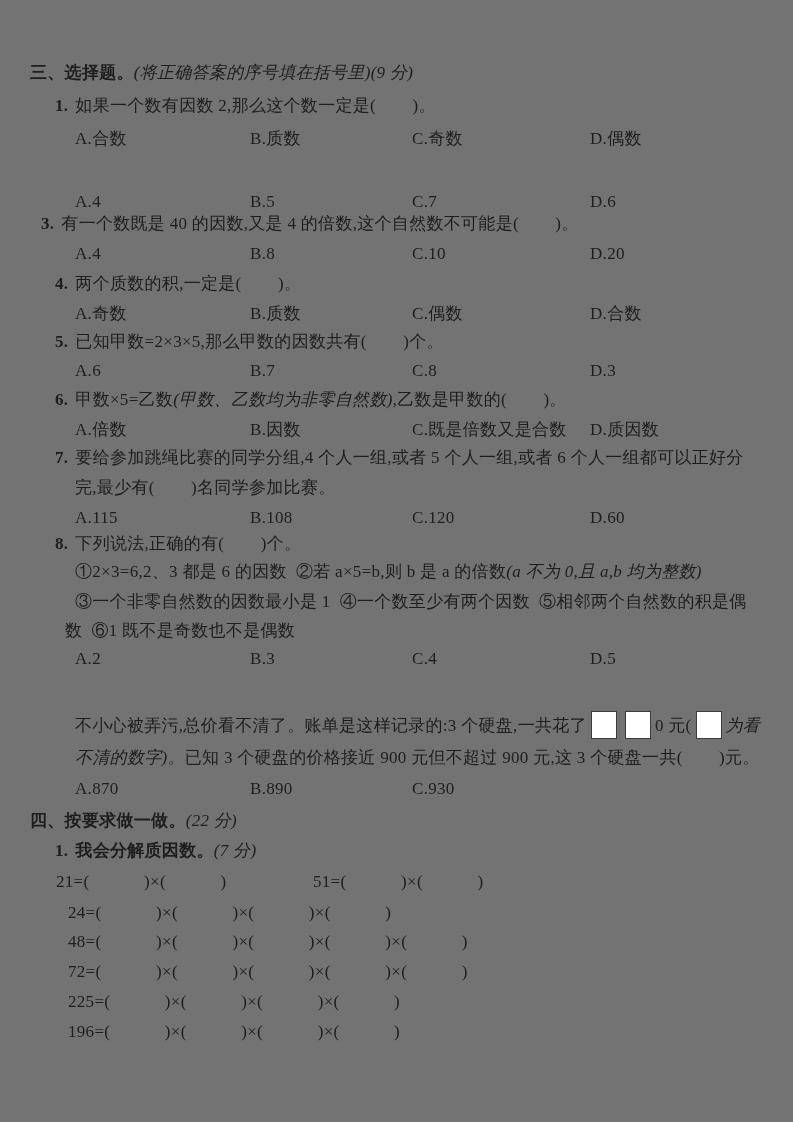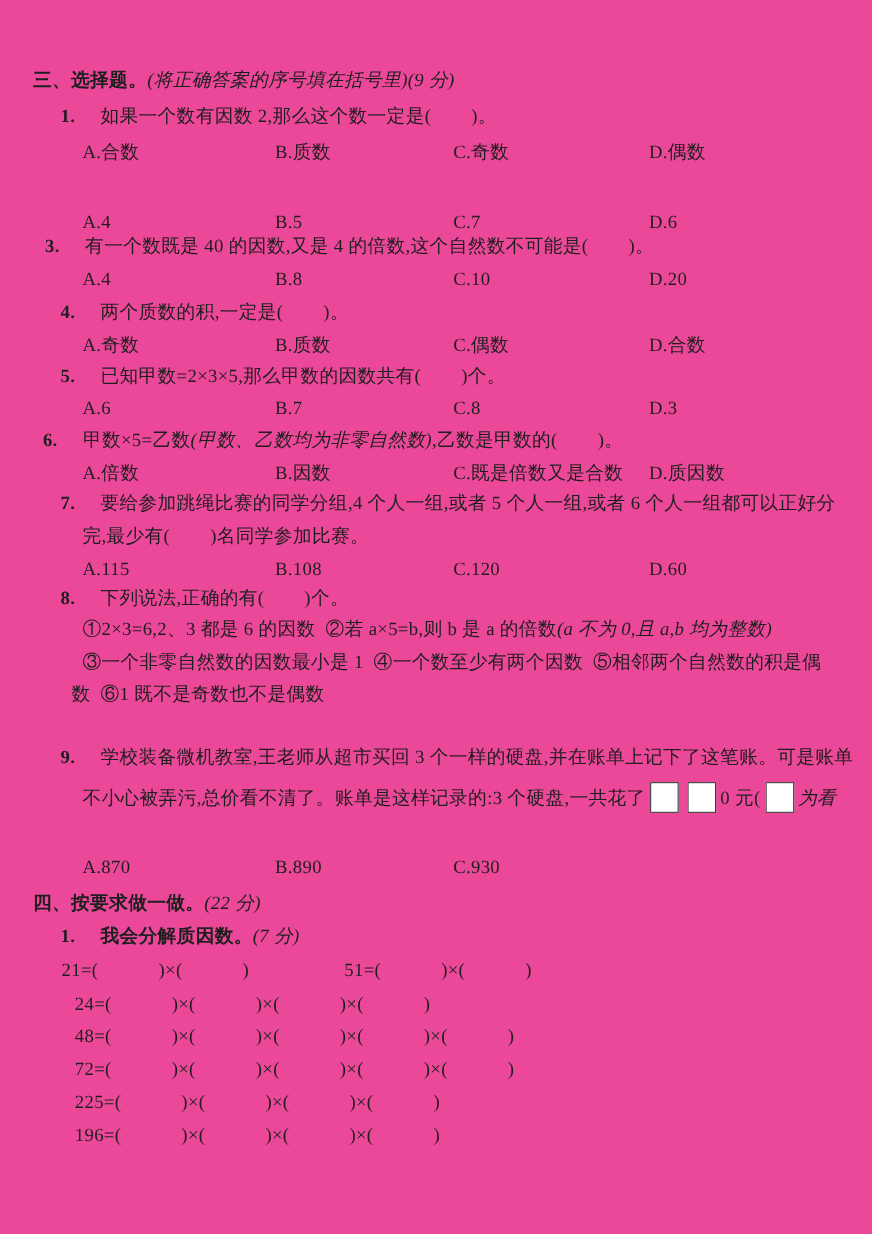--- a/index.html
+++ b/index.html
@@ -1,28 +1,28 @@
 <!DOCTYPE html>
 <html><head>
 <meta charset="utf-8">
 <style>
   html,body { margin:0; padding:0; background:#e8e8e8; }
   .page {
     position:relative;
     width:793px; height:1122px;
     margin:0 auto;
-    background:#ec4899;
+    background:#737373;
     font-family:"Liberation Serif","DejaVu Serif",serif;
     font-size:17px;
     color:#1e1e1e;
     overflow:hidden;
   }
   .ln { position:absolute; white-space:pre; letter-spacing:0.3px; line-height:22px; }
   .b  { font-weight:bold; }
-  .qt { margin-left:23px; }
+  .qt { margin-left:7px; }
   .kai { font-style:italic; }
   .opts span { display:inline-block; }
   .o1 { width:163px; }
   .o2 { width:162px;margin-left:12px; }
   .o3 { width:178px; }
   .cellL { display:inline-block; width:257px; }
   .box {
     display:inline-block;
     width:24px; height:26px;
     border:1.5px solid #3c3c3c;
@@ -52,34 +52,35 @@
 
   <div class="ln" style="left:41px; top:213px"><span class="b">3.</span><span class="qt">有一个数既是 40 的因数,又是 4 的倍数,这个自然数不可能是(&nbsp;&nbsp;&nbsp;&nbsp;&nbsp;&nbsp;&nbsp;&nbsp;)。</span></div>
   <div class="ln opts" style="left:75px; top:243px"><span class="o1">A.4</span><span class="o2">B.8</span><span class="o3">C.10</span><span>D.20</span></div>
 
   <div class="ln" style="left:55px; top:273px"><span class="b">4.</span><span class="qt">两个质数的积,一定是(&nbsp;&nbsp;&nbsp;&nbsp;&nbsp;&nbsp;&nbsp;&nbsp;)。</span></div>
   <div class="ln opts" style="left:75px; top:303px"><span class="o1">A.奇数</span><span class="o2">B.质数</span><span class="o3">C.偶数</span><span>D.合数</span></div>
 
   <div class="ln" style="left:55px; top:331px"><span class="b">5.</span><span class="qt">已知甲数=2×3×5,那么甲数的因数共有(&nbsp;&nbsp;&nbsp;&nbsp;&nbsp;&nbsp;&nbsp;&nbsp;)个。</span></div>
   <div class="ln opts" style="left:75px; top:360px"><span class="o1">A.6</span><span class="o2">B.7</span><span class="o3">C.8</span><span>D.3</span></div>
 
-  <div class="ln" style="left:39px; top:389px"><span class="b">6.</span><span class="qt">甲数×5=乙数</span><span class="kai">(甲数、乙数均为非零自然数)</span><span>,乙数是甲数的(&nbsp;&nbsp;&nbsp;&nbsp;&nbsp;&nbsp;&nbsp;&nbsp;)。</span></div>
+  <div class="ln" style="left:55px; top:389px"><span class="b">6.</span><span class="qt">甲数×5=乙数</span><span class="kai">(甲数、乙数均为非零自然数)</span><span>,乙数是甲数的(&nbsp;&nbsp;&nbsp;&nbsp;&nbsp;&nbsp;&nbsp;&nbsp;)。</span></div>
   <div class="ln opts" style="left:75px; top:419px"><span class="o1">A.倍数</span><span class="o2">B.因数</span><span class="o3">C.既是倍数又是合数</span><span>D.质因数</span></div>
 
   <div class="ln" style="left:55px; top:447px"><span class="b">7.</span><span class="qt">要给参加跳绳比赛的同学分组,4 个人一组,或者 5 个人一组,或者 6 个人一组都可以正好分</span></div>
   <div class="ln" style="left:75px; top:477px"><span>完,最少有(&nbsp;&nbsp;&nbsp;&nbsp;&nbsp;&nbsp;&nbsp;&nbsp;)名同学参加比赛。</span></div>
   <div class="ln opts" style="left:75px; top:507px"><span class="o1">A.115</span><span class="o2">B.108</span><span class="o3">C.120</span><span>D.60</span></div>
 
   <div class="ln" style="left:55px; top:533px"><span class="b">8.</span><span class="qt">下列说法,正确的有(&nbsp;&nbsp;&nbsp;&nbsp;&nbsp;&nbsp;&nbsp;&nbsp;)个。</span></div>
   <div class="ln" style="left:75px; top:561px"><span>①2×3=6,2、3 都是 6 的因数&nbsp;&nbsp;②若 a×5=b,则 b 是 a 的倍数</span><span class="kai">(a 不为 0,且 a,b 均为整数)</span></div>
   <div class="ln" style="left:75px; top:591px"><span>③一个非零自然数的因数最小是 1&nbsp;&nbsp;④一个数至少有两个因数&nbsp;&nbsp;⑤相邻两个自然数的积是偶</span></div>
   <div class="ln" style="left:65px; top:620px"><span>数&nbsp;&nbsp;⑥1 既不是奇数也不是偶数</span></div>
+  <div class="ln opts" style="left:75px; top:648px"><span class="o1">A.2</span><span class="o2">B.3</span><span class="o3">C.4</span><span>D.5</span></div>
 
-  <div class="ln" style="left:55px; top:678px"><span class="b">9.</span><span class="qt">学校装备微机教室,王老师从超市买回 3 个一样的硬盘,并在账单上记下了这笔账。可是账单</span></div>
   <div class="ln" style="left:75px; top:711px"><span>不小心被弄污,总价看不清了。账单是这样记录的:3 个硬盘,一共花了</span><span class="box"></span><span class="box"></span><span>0 元(</span><span class="box"></span><span class="kai">为看</span></div>
+  <div class="ln" style="left:75px; top:747px"><span class="kai">不清的数字)。</span><span>已知 3 个硬盘的价格接近 900 元但不超过 900 元,这 3 个硬盘一共(&nbsp;&nbsp;&nbsp;&nbsp;&nbsp;&nbsp;&nbsp;&nbsp;)元。</span></div>
   <div class="ln opts" style="left:75px; top:778px"><span class="o1">A.870</span><span class="o2">B.890</span><span class="o3">C.930</span></div>
 
   <div class="ln" style="left:30px; top:810px"><span class="b">四、按要求做一做。</span><span class="kai">(22 分)</span></div>
 
   <div class="ln" style="left:55px; top:840px"><span class="b">1.</span><span class="qt b">我会分解质因数。</span><span class="kai">(7 分)</span></div>
 
   <div class="ln" style="left:56px; top:871px"><span class="cellL">21=(&nbsp;&nbsp;&nbsp;&nbsp;&nbsp;&nbsp;&nbsp;&nbsp;&nbsp;&nbsp;&nbsp;&nbsp;)×(&nbsp;&nbsp;&nbsp;&nbsp;&nbsp;&nbsp;&nbsp;&nbsp;&nbsp;&nbsp;&nbsp;&nbsp;)</span><span>51=(&nbsp;&nbsp;&nbsp;&nbsp;&nbsp;&nbsp;&nbsp;&nbsp;&nbsp;&nbsp;&nbsp;&nbsp;)×(&nbsp;&nbsp;&nbsp;&nbsp;&nbsp;&nbsp;&nbsp;&nbsp;&nbsp;&nbsp;&nbsp;&nbsp;)</span></div>
   <div class="ln" style="left:68px; top:902px"><span>24=(&nbsp;&nbsp;&nbsp;&nbsp;&nbsp;&nbsp;&nbsp;&nbsp;&nbsp;&nbsp;&nbsp;&nbsp;)×(&nbsp;&nbsp;&nbsp;&nbsp;&nbsp;&nbsp;&nbsp;&nbsp;&nbsp;&nbsp;&nbsp;&nbsp;)×(&nbsp;&nbsp;&nbsp;&nbsp;&nbsp;&nbsp;&nbsp;&nbsp;&nbsp;&nbsp;&nbsp;&nbsp;)×(&nbsp;&nbsp;&nbsp;&nbsp;&nbsp;&nbsp;&nbsp;&nbsp;&nbsp;&nbsp;&nbsp;&nbsp;)</span></div>
   <div class="ln" style="left:68px; top:931px"><span>48=(&nbsp;&nbsp;&nbsp;&nbsp;&nbsp;&nbsp;&nbsp;&nbsp;&nbsp;&nbsp;&nbsp;&nbsp;)×(&nbsp;&nbsp;&nbsp;&nbsp;&nbsp;&nbsp;&nbsp;&nbsp;&nbsp;&nbsp;&nbsp;&nbsp;)×(&nbsp;&nbsp;&nbsp;&nbsp;&nbsp;&nbsp;&nbsp;&nbsp;&nbsp;&nbsp;&nbsp;&nbsp;)×(&nbsp;&nbsp;&nbsp;&nbsp;&nbsp;&nbsp;&nbsp;&nbsp;&nbsp;&nbsp;&nbsp;&nbsp;)×(&nbsp;&nbsp;&nbsp;&nbsp;&nbsp;&nbsp;&nbsp;&nbsp;&nbsp;&nbsp;&nbsp;&nbsp;)</span></div>
   <div class="ln" style="left:68px; top:961px"><span>72=(&nbsp;&nbsp;&nbsp;&nbsp;&nbsp;&nbsp;&nbsp;&nbsp;&nbsp;&nbsp;&nbsp;&nbsp;)×(&nbsp;&nbsp;&nbsp;&nbsp;&nbsp;&nbsp;&nbsp;&nbsp;&nbsp;&nbsp;&nbsp;&nbsp;)×(&nbsp;&nbsp;&nbsp;&nbsp;&nbsp;&nbsp;&nbsp;&nbsp;&nbsp;&nbsp;&nbsp;&nbsp;)×(&nbsp;&nbsp;&nbsp;&nbsp;&nbsp;&nbsp;&nbsp;&nbsp;&nbsp;&nbsp;&nbsp;&nbsp;)×(&nbsp;&nbsp;&nbsp;&nbsp;&nbsp;&nbsp;&nbsp;&nbsp;&nbsp;&nbsp;&nbsp;&nbsp;)</span></div>

